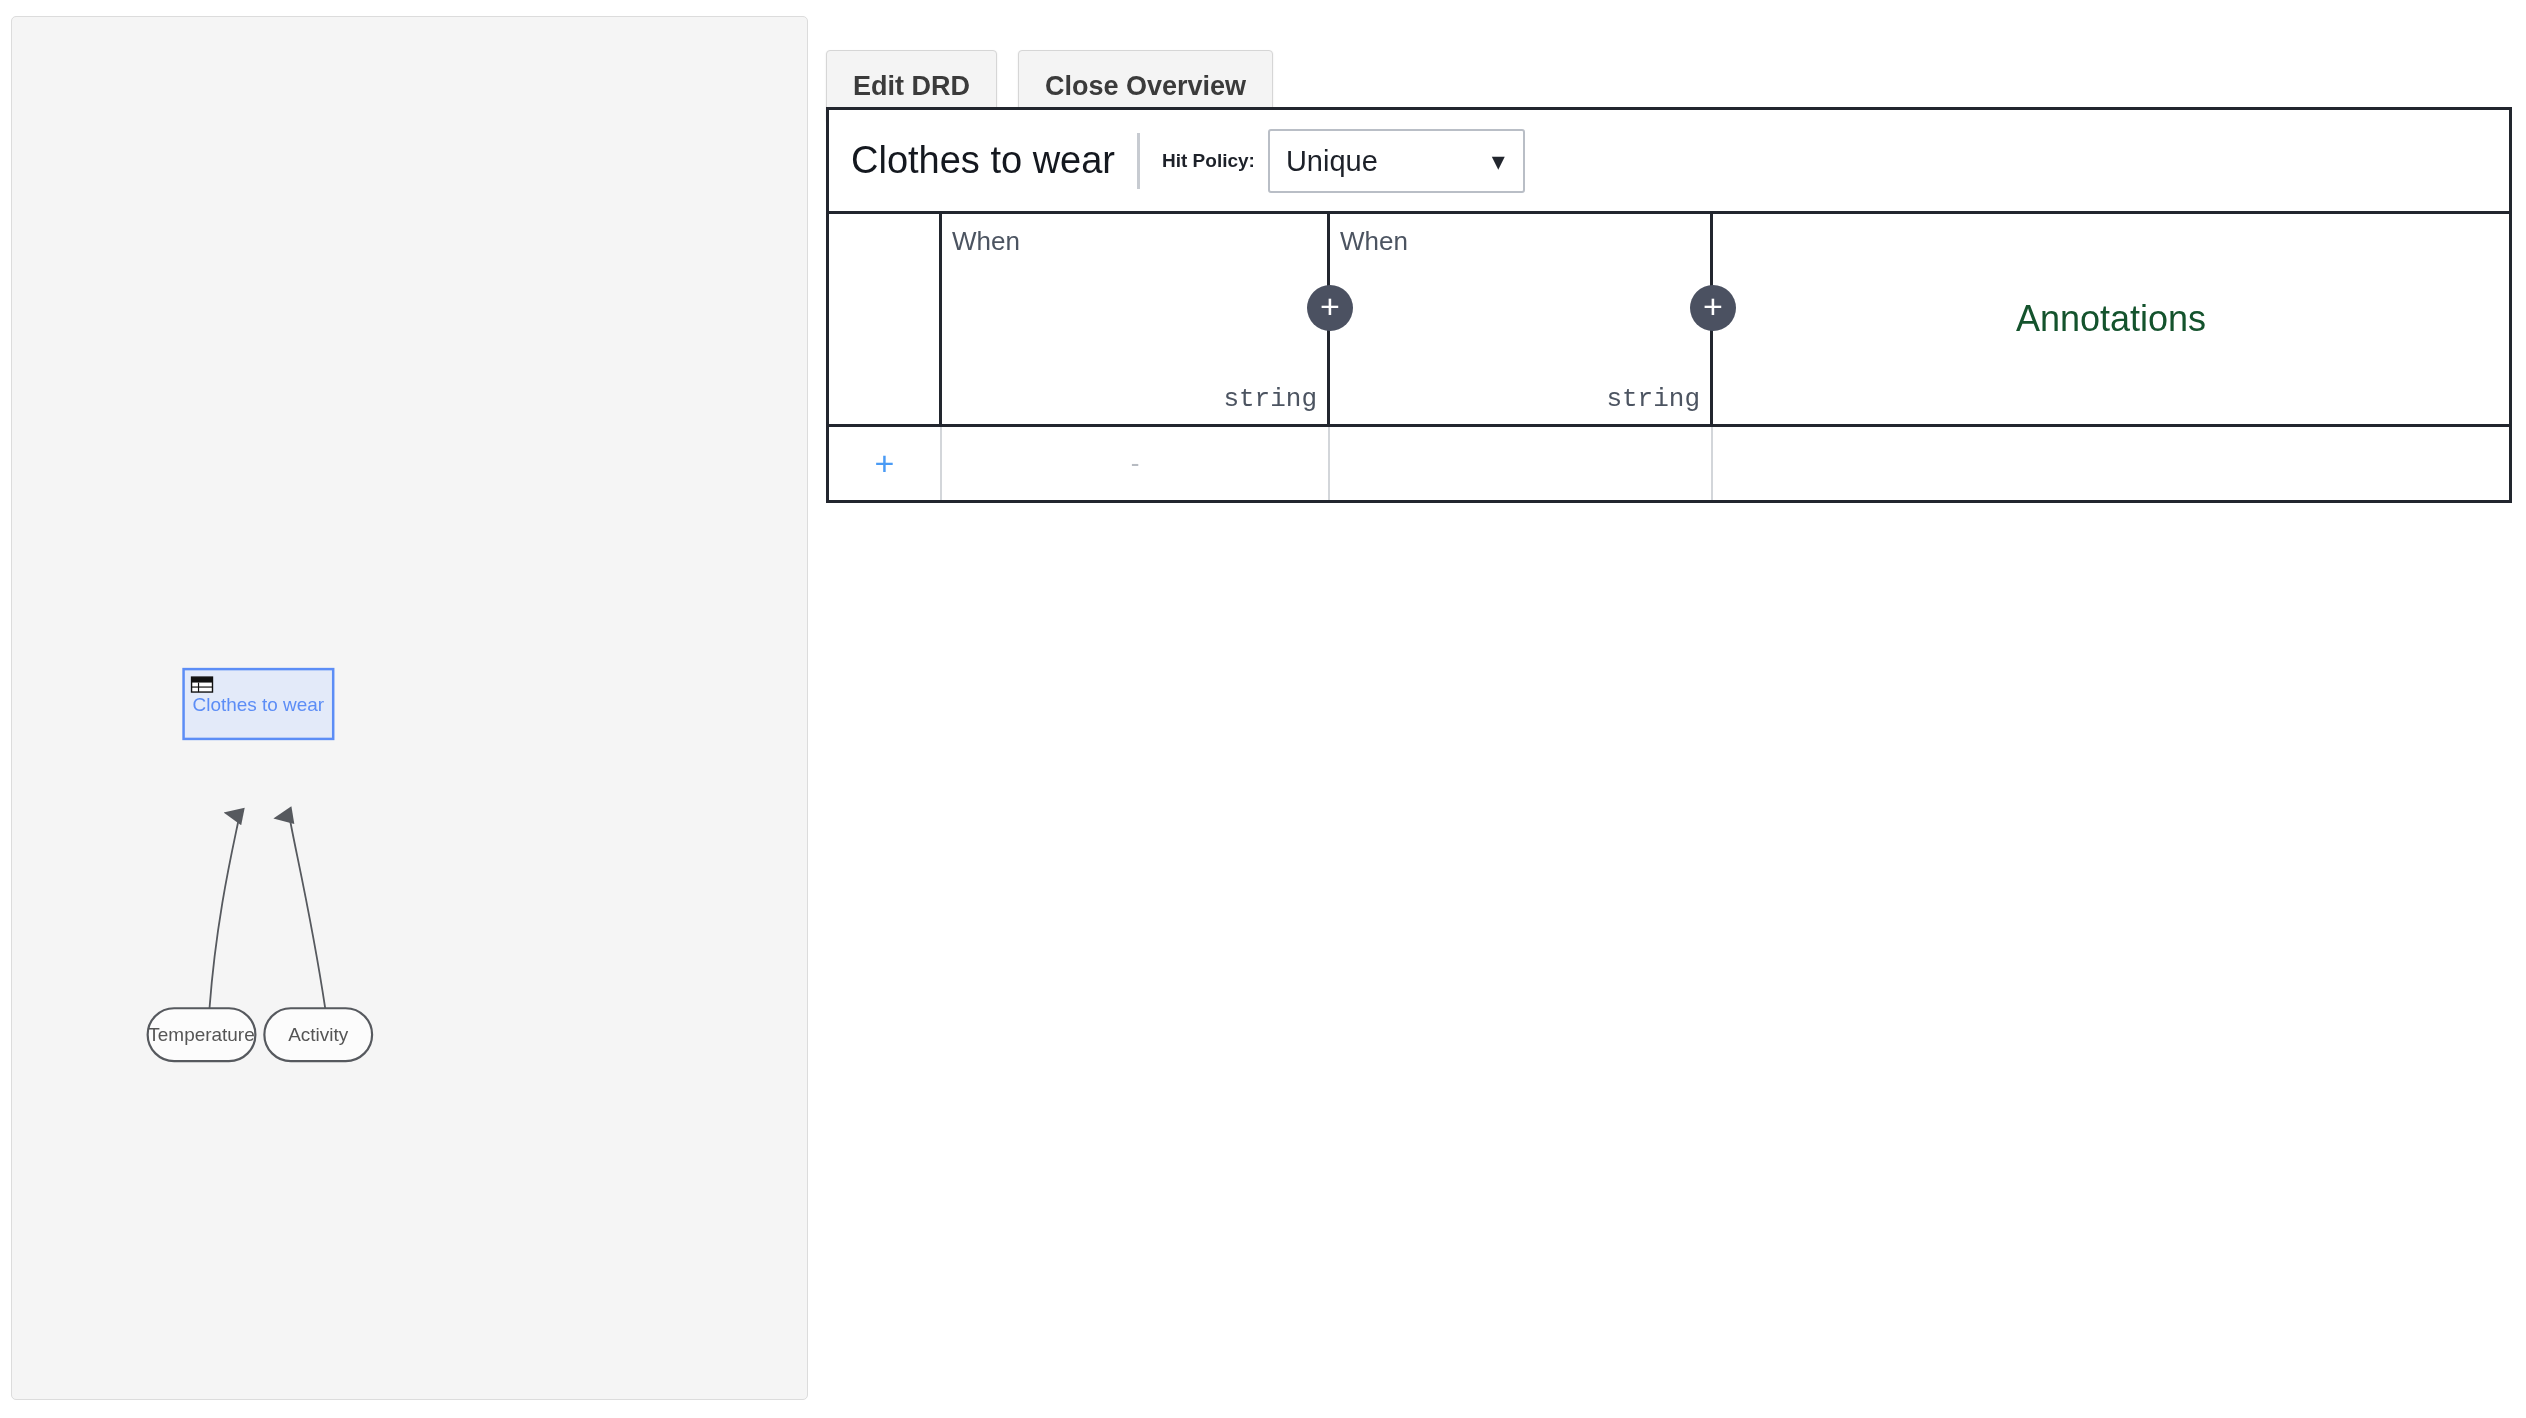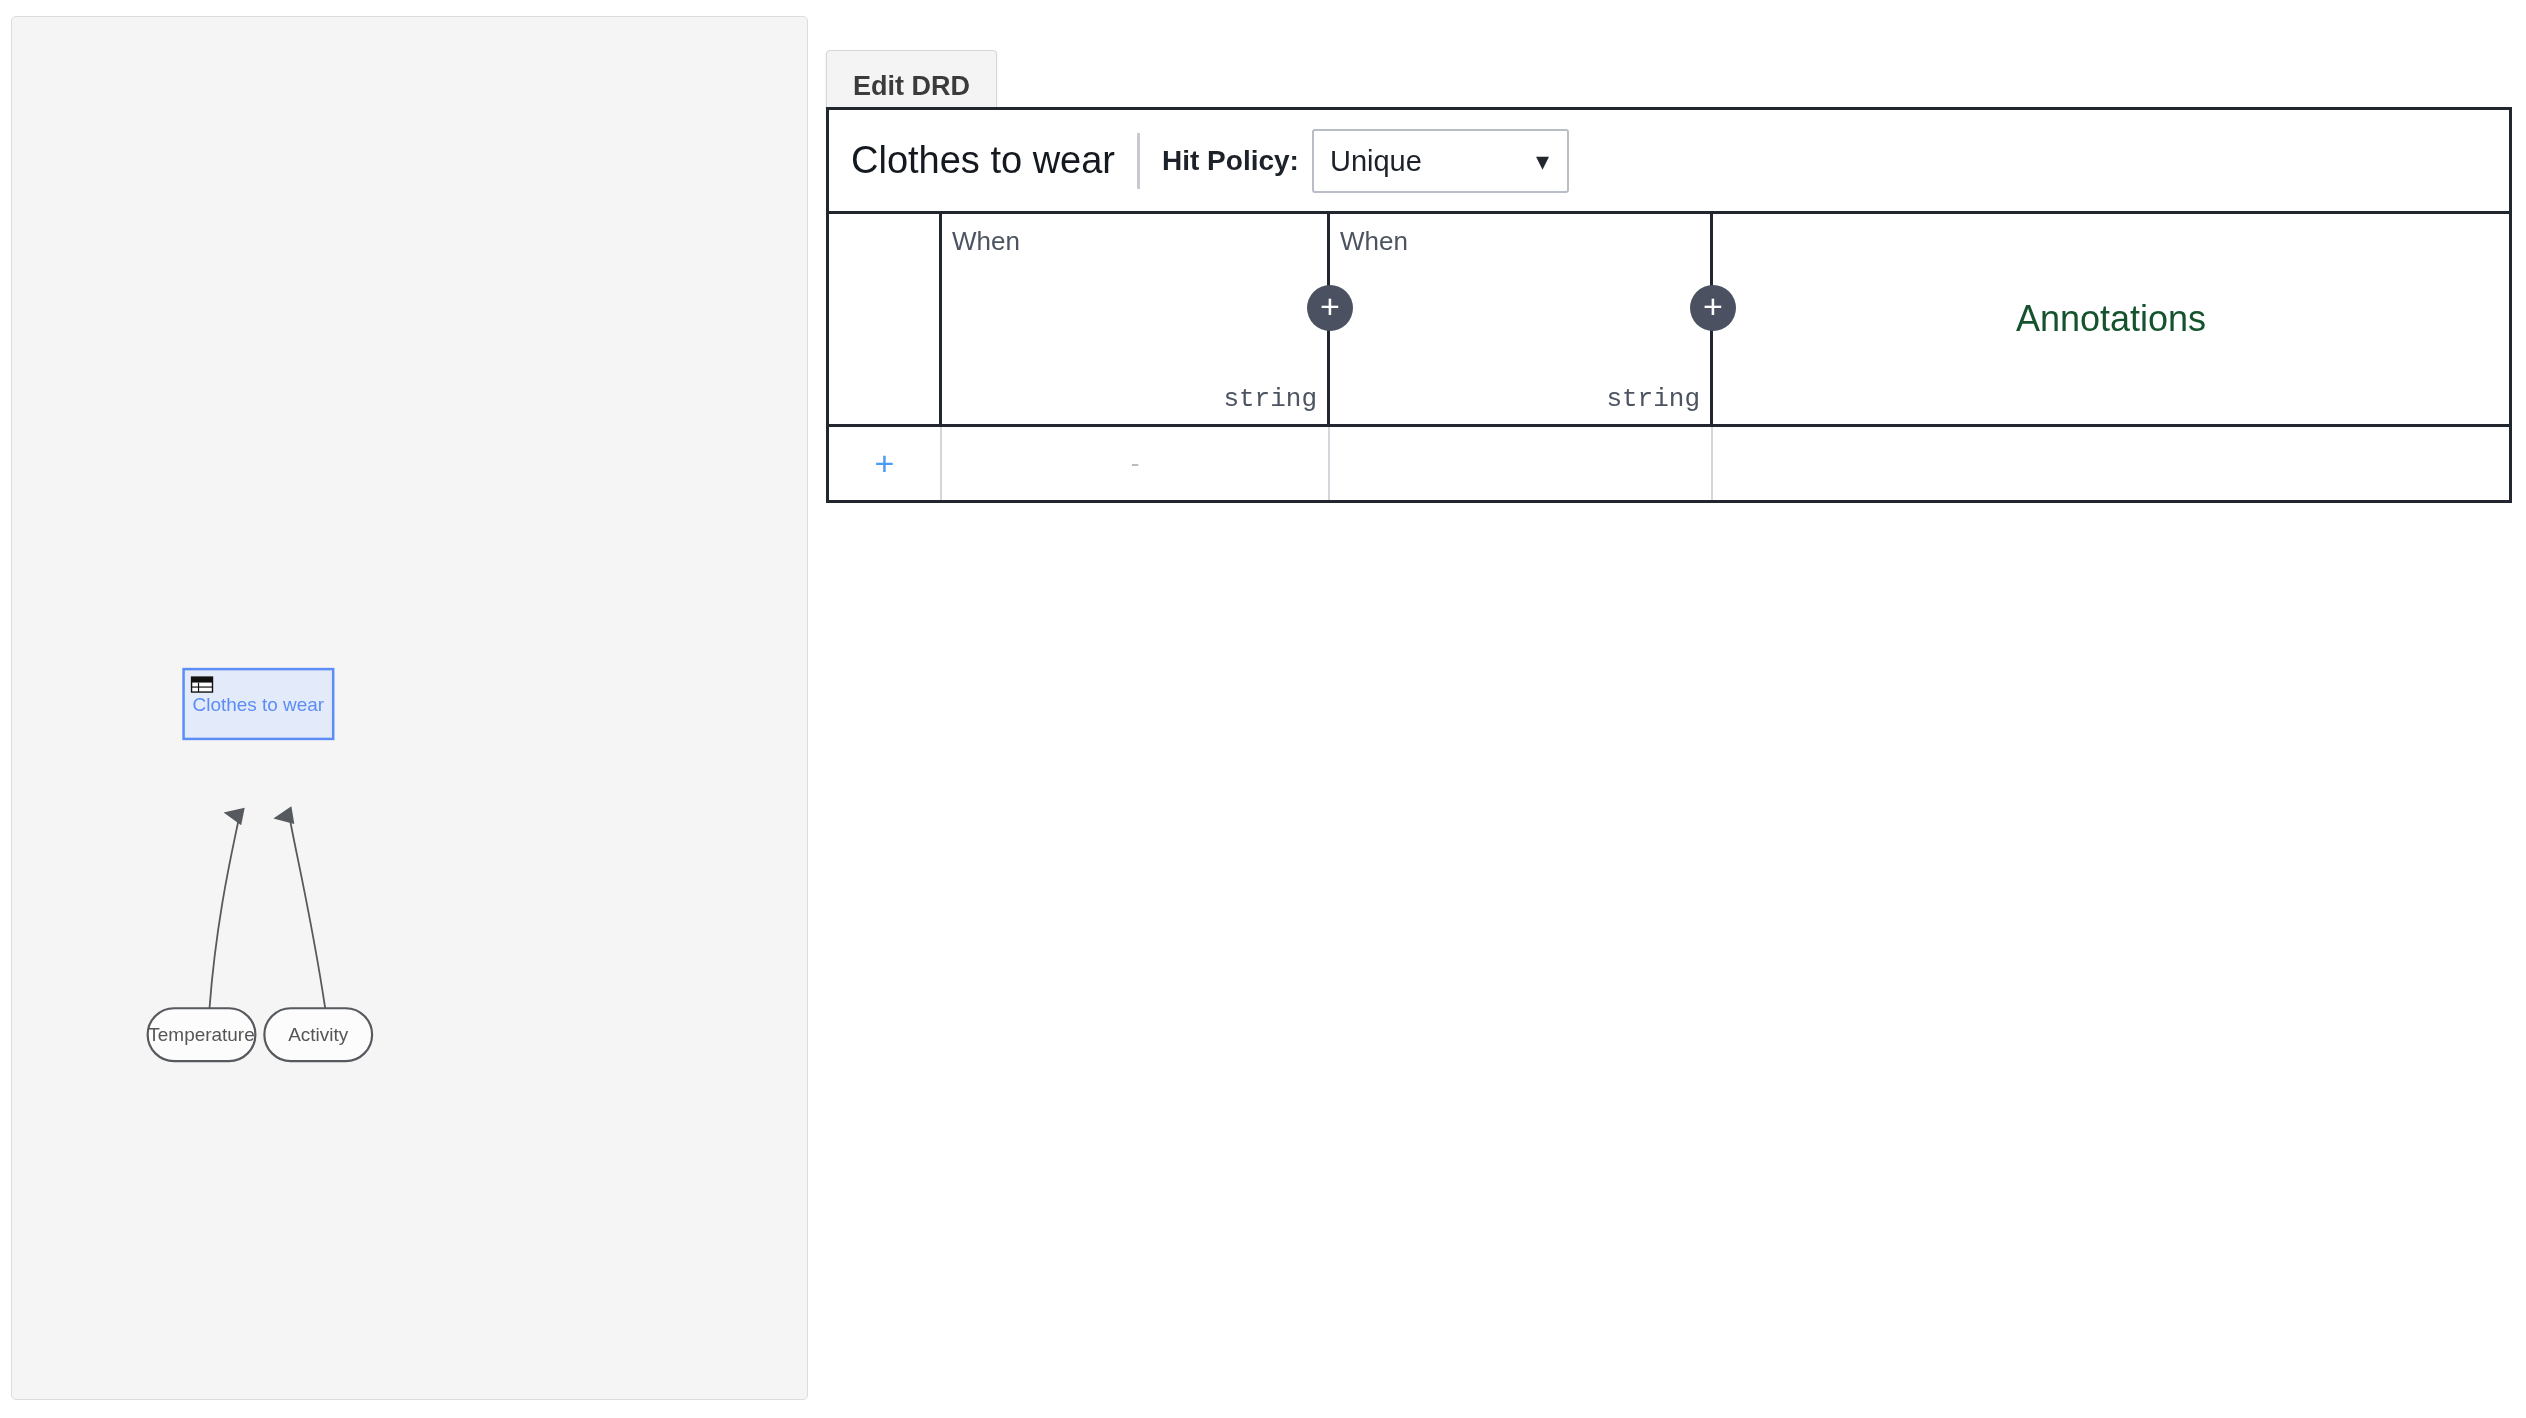--- a/index.html
+++ b/index.html
@@ -102,21 +102,21 @@
   }
   .dt-sep {
     width: 3px;
     height: 56px;
     background: #c7cbd1;
     margin-right: 22px;
     flex: 0 0 auto;
   }
   .dt-hp-label {
     font-family: "Liberation Sans", sans-serif;
-    font-size: 28px;
+    font-size: 19px;
     font-weight: bold;
     color: #1d2129;
     margin-right: 13px;
     white-space: nowrap;
   }
   .dt-hp-select {
     appearance: none;
     -webkit-appearance: none;
     background: #ffffff;
     border: 2px solid #b9bec6;
@@ -265,20 +265,21 @@
       </g>
       <g>
         <rect x="253" y="993" width="108" height="53" rx="26.5" ry="26.5" fill="#fcfcfc" stroke="#56595e" stroke-width="2.2"></rect>
         <text class="drd-input-label" x="307" y="1026" text-anchor="middle">Activity</text>
       </g>
     </svg>
   </div>
 
   <div class="toolbar">
     <button class="tb-btn">Edit DRD</button>
+    <button class="tb-btn">Close Overview</button>
   </div>
 
   <div class="dt-wrap">
     <div class="dt-outer">
 
       <div class="dt-titlebar">
         <div class="dt-title">Clothes to wear</div>
         <div class="dt-sep"></div>
         <div class="dt-hp-label">Hit Policy:</div>
         <div class="dt-hp-box">

